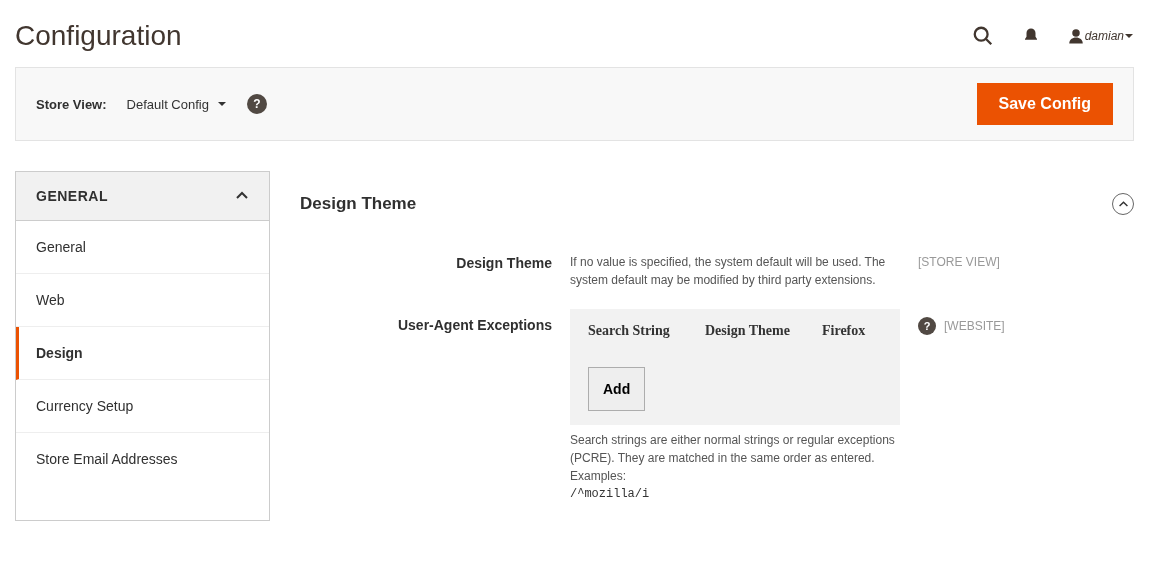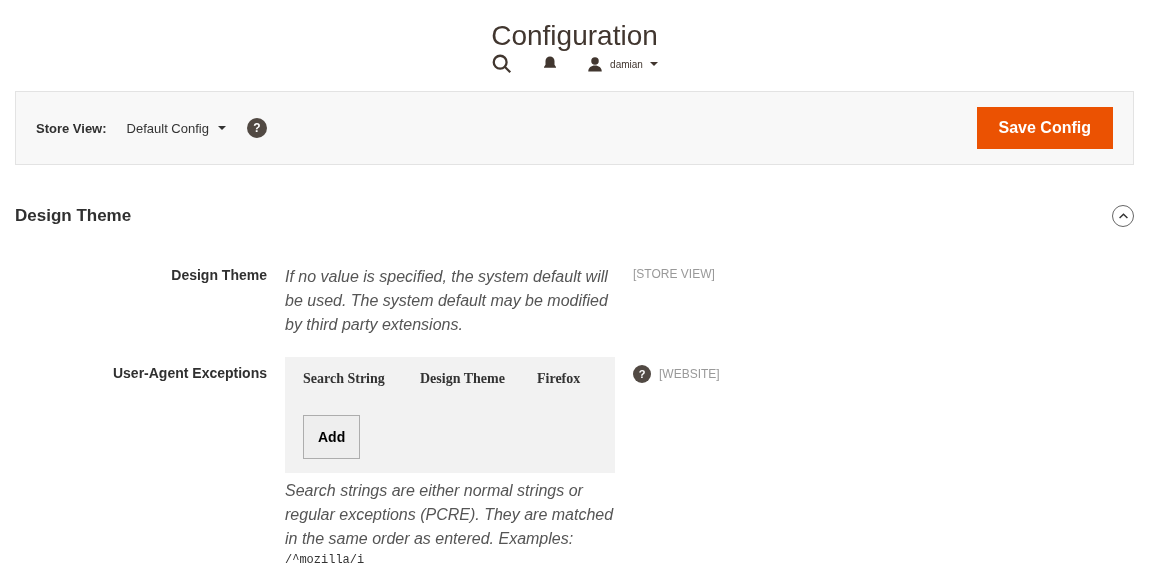--- a/index.html
+++ b/index.html
@@ -1,28 +1,28 @@
 <!DOCTYPE html>
 <html><head>
   <meta charset="utf-8">
   <style>
     * { box-sizing: border-box; margin: 0; padding: 0; }
     body { font-family: 'Helvetica Neue', Helvetica, Arial, sans-serif; color: #333; font-size: 14px; }
     
     .container { padding: 0 15px; }
     
     
-    .header-row { display: flex; justify-content: space-between; align-items: center; padding: 20px 0 15px; flex-direction: column; }
+    .header-row { display: flex; justify-content: space-between; padding: 20px 0 15px; }
     .page-title { font-size: 28px; font-weight: 300; color: #41362f; }
     .header-actions { display: flex; align-items: center; gap: 24px; }
     .icon-btn { width: 24px; height: 24px; display: flex; align-items: center; justify-content: center; cursor: pointer; }
-    .user-menu { display: flex; align-items: center; gap: 6px; cursor: pointer; font-size: 10px; color: #41362f; }
+    .user-menu { display: flex; align-items: center; gap: 0; cursor: pointer; font-size: 12px; color: #41362f; font-style: italic; }
     
     
-    .toolbar { display: flex; justify-content: space-between; align-items: center; background: #f8f8f8; border: 1px solid #e3e3e3; padding: 15px 20px; margin-bottom: 18px; }
+    .toolbar { display: flex; justify-content: space-between; align-items: center; background: #f8f8f8; border: 1px solid #e3e3e3; padding: 15px 20px; margin-bottom: 30px; }
     .toolbar-left { display: flex; align-items: center; gap: 20px; }
     .store-view-label { font-weight: 600; font-size: 13px; color: #303030; }
     .store-selector { display: flex; align-items: center; gap: 8px; font-size: 13px; cursor: pointer; }
     .help-icon { width: 20px; height: 20px; border-radius: 50%; background: #514943; color: #fff; display: flex; align-items: center; justify-content: center; font-size: 12px; font-weight: 700; cursor: pointer; }
     .save-btn { background: #eb5202; color: #fff; border: none; padding: 12px 22px; font-size: 16px; font-weight: 600; cursor: pointer; }
     
     
     .main-layout { display: flex; gap: 30px; }
     
     
@@ -41,21 +41,21 @@
     
     .form-row { display: flex; align-items: flex-start; margin-bottom: 20px; }
     .form-label { width: 270px; text-align: right; padding-right: 18px; padding-top: 8px; font-weight: 600; font-size: 14px; color: #303030; }
     .form-control-wrap { width: 330px; }
     .form-scope { padding-left: 18px; padding-top: 8px; font-size: 12px; color: #999; display: flex; align-items: center; gap: 8px; justify-content: center; }
     
     .select-wrap { display: flex; border: 1px solid #adadad; background: #fff; }
     .select-value { flex: 1; padding: 7px 10px; font-size: 14px; }
     .select-arrow { width: 32px; background: #e3e3e3; border-left: 1px solid #adadad; display: flex; align-items: center; justify-content: center; }
     
-    .help-text { font-size: 16px; color: #555; margin-top: 6px; line-height: 1.5; font-style: italic; }
+    .help-text { font-size: 12px; color: #555; margin-top: 6px; line-height: 1.5; }
     .help-mono { font-family: 'Courier New', monospace; font-size: 12px; color: #333; margin-top: 2px; }
     
     .ua-table { background: #f2f2f2; padding: 14px 18px; }
     .ua-header { display: flex; gap: 24px; font-weight: 600; font-size: 14px; margin-bottom: 28px; font-family: Liberation Serif, serif; }
     .ua-col-search { flex: 1; }
     .ua-col-theme { flex: 1; }
     .ua-col-action { width: 60px; }
     .add-btn { background: #eee; border: 1px solid #adadad; padding: 13px 14px; font-size: 14px; font-weight: 600; cursor: pointer; }
     
     .help-icon-sm { width: 18px; height: 18px; border-radius: 50%; background: #514943; color: #fff; display: flex; align-items: center; justify-content: center; font-size: 11px; font-weight: 700; cursor: pointer; flex-shrink: 0; margin-top: 0; }
@@ -99,20 +99,33 @@
         <svg width="10" height="10" viewBox="0 0 10 10" fill="#333">
             <path d="M1 3l4 4 4-4z"></path>
           </svg>
       </div>
       <div class="help-icon">?</div>
     </div>
     <button class="save-btn">Save Config</button>
   </div>
 
   <div class="main-layout">
+    <div class="sidebar">
+      <div class="sidebar-group-header">
+        <span class="sidebar-group-title">GENERAL</span>
+        <svg width="14" height="14" viewBox="0 0 14 14" fill="none" stroke="#333" stroke-width="2">
+            <path d="M2 9l5-5 5 5"></path>
+          </svg>
+      </div>
+      <div class="sidebar-item">General</div>
+      <div class="sidebar-item">Web</div>
+      <div class="sidebar-item active">Design</div>
+      <div class="sidebar-item">Currency Setup</div>
+      <div class="sidebar-item">Store Email Addresses</div>
+    </div>
 
     <div class="content">
       <div class="section-header">
         <span class="section-title">Design Theme</span>
         <div class="collapse-toggle">
           <svg width="11" height="11" viewBox="0 0 14 14" fill="none" stroke="#333" stroke-width="1.8">
               <path d="M2 9l5-5 5 5"></path>
             </svg>
         </div>
       </div>

